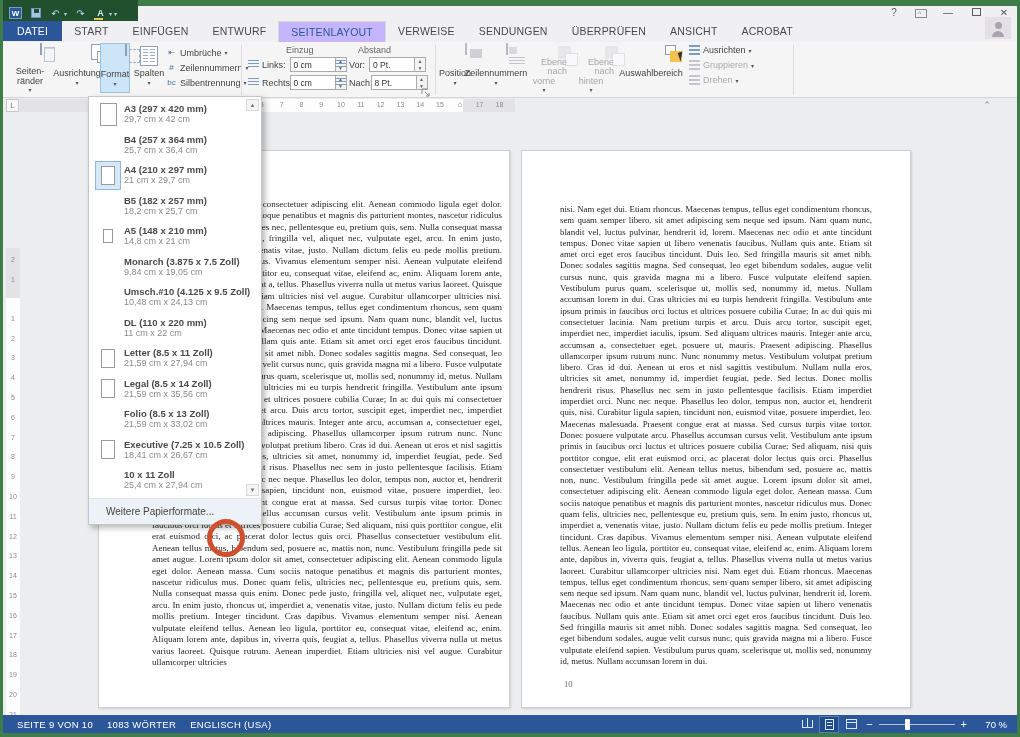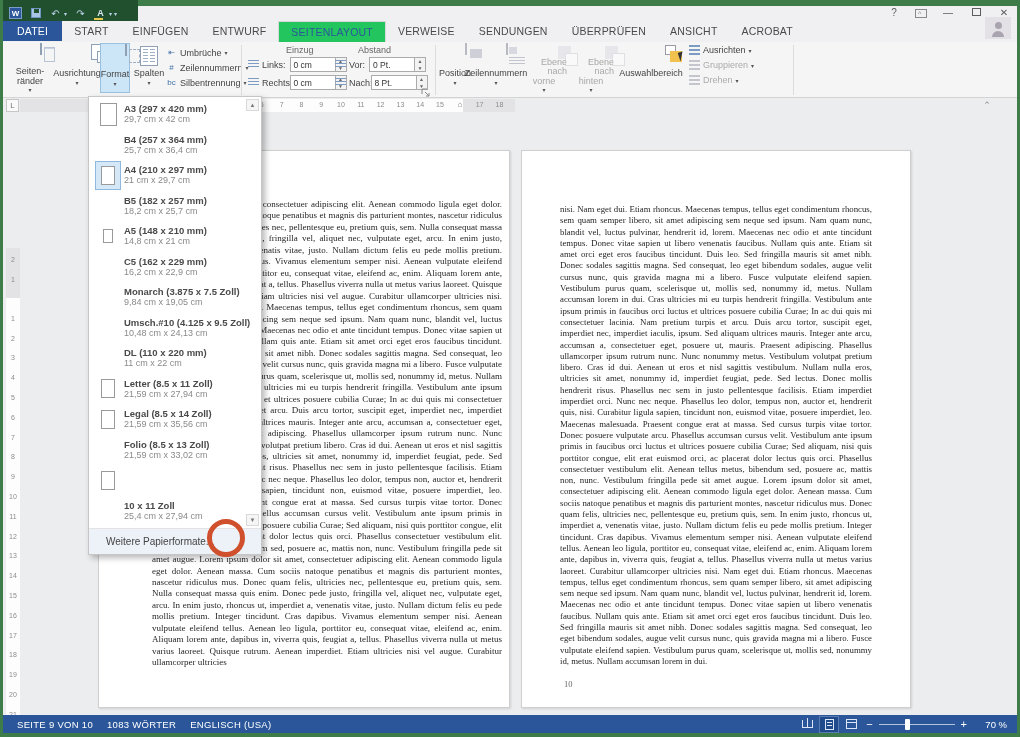--- a/index.html
+++ b/index.html
@@ -26,21 +26,21 @@
   .wc { color:#5c5c5c; font-size:10px; line-height:12px; width:14px; text-align:center; }
   .wc-max { width:9px; height:8px; border:1px solid #5c5c5c; }
   .wc-ribbon { width:12px; height:9px; border:1px solid #8a8a8a; position:relative; }
   .wc-ribbon:after { content:"^"; position:absolute; left:2px; top:-2px; font-size:7px; color:#8a8a8a;}
 
   
   .tabrow { position:absolute; left:0; top:21px; width:100%; height:21px; background:#f0eff2;
     display:flex; align-items:flex-end; }
   .tab { padding:4px 12px 4px 12px; font-size:10.5px; color:#4a4a4a; letter-spacing:.2px; }
   .tab.file-tab { background:#2b579a; color:#fff; padding:4px 14px; }
-  .tab.active { background:#22c55e; color:#2b579a;
+  .tab.active { background:#c4b5fd; color:#2b579a;
     border:1px solid #d8d8d8; border-bottom:none; }
   .avatar { position:absolute; right:6px; top:-4px; width:26px; height:22px; background:#e3e1e6;
     display:flex; align-items:center; justify-content:center; }
   .avatar .head { width:7px; height:7px; border-radius:50%; background:#aaa3b0; position:relative; top:-3px;}
   .avatar .body { position:absolute; bottom:2px; left:7px; width:12px; height:6px;
     border-radius:6px 6px 0 0; background:#aaa3b0; }
 
   
   .ribbon { position:absolute; left:0; top:42px; width:100%; height:56px; background:#f5f5f6;
     border-bottom:1px solid #d4d4d4; }
@@ -472,27 +472,20 @@
               <span class="mi-pg sm"></span>
             </span>
     <span class="mi-text">
       <span class="mi-title" style="display:block">A5 (148 x 210 mm)</span>
       <span class="mi-dims" style="display:block">14,8 cm x 21 cm</span>
     </span>
   </div>
           <div class="menu-item">
     <span class="mi-iconcell"></span>
     <span class="mi-text">
-      <span class="mi-title" style="display:block">C5 (162 x 229 mm)</span>
-      <span class="mi-dims" style="display:block">16,2 cm x 22,9 cm</span>
-    </span>
-  </div>
-          <div class="menu-item">
-    <span class="mi-iconcell"></span>
-    <span class="mi-text">
       <span class="mi-title" style="display:block">Monarch (3.875 x 7.5 Zoll)</span>
       <span class="mi-dims" style="display:block">9,84 cm x 19,05 cm</span>
     </span>
   </div>
           <div class="menu-item">
     <span class="mi-iconcell"></span>
     <span class="mi-text">
       <span class="mi-title" style="display:block">Umsch.#10 (4.125 x 9.5 Zoll)</span>
       <span class="mi-dims" style="display:block">10,48 cm x 24,13 cm</span>
     </span>
@@ -526,20 +519,24 @@
     <span class="mi-iconcell"></span>
     <span class="mi-text">
       <span class="mi-title" style="display:block">Folio (8.5 x 13 Zoll)</span>
       <span class="mi-dims" style="display:block">21,59 cm x 33,02 cm</span>
     </span>
   </div>
           <div class="menu-item">
     <span class="mi-iconcell">
               <span class="mi-pg md"></span>
             </span>
+    <span class="mi-text">
+      <span class="mi-title" style="display:block">Executive (7.25 x 10.5 Zoll)</span>
+      <span class="mi-dims" style="display:block">18,41 cm x 26,67 cm</span>
+    </span>
   </div>
           <div class="menu-item">
     <span class="mi-iconcell"></span>
     <span class="mi-text">
       <span class="mi-title" style="display:block">10 x 11 Zoll</span>
       <span class="mi-dims" style="display:block">25,4 cm x 27,94 cm</span>
     </span>
   </div>
         </div>
       <div class="menu-footer">Weitere Papierformate...</div>

